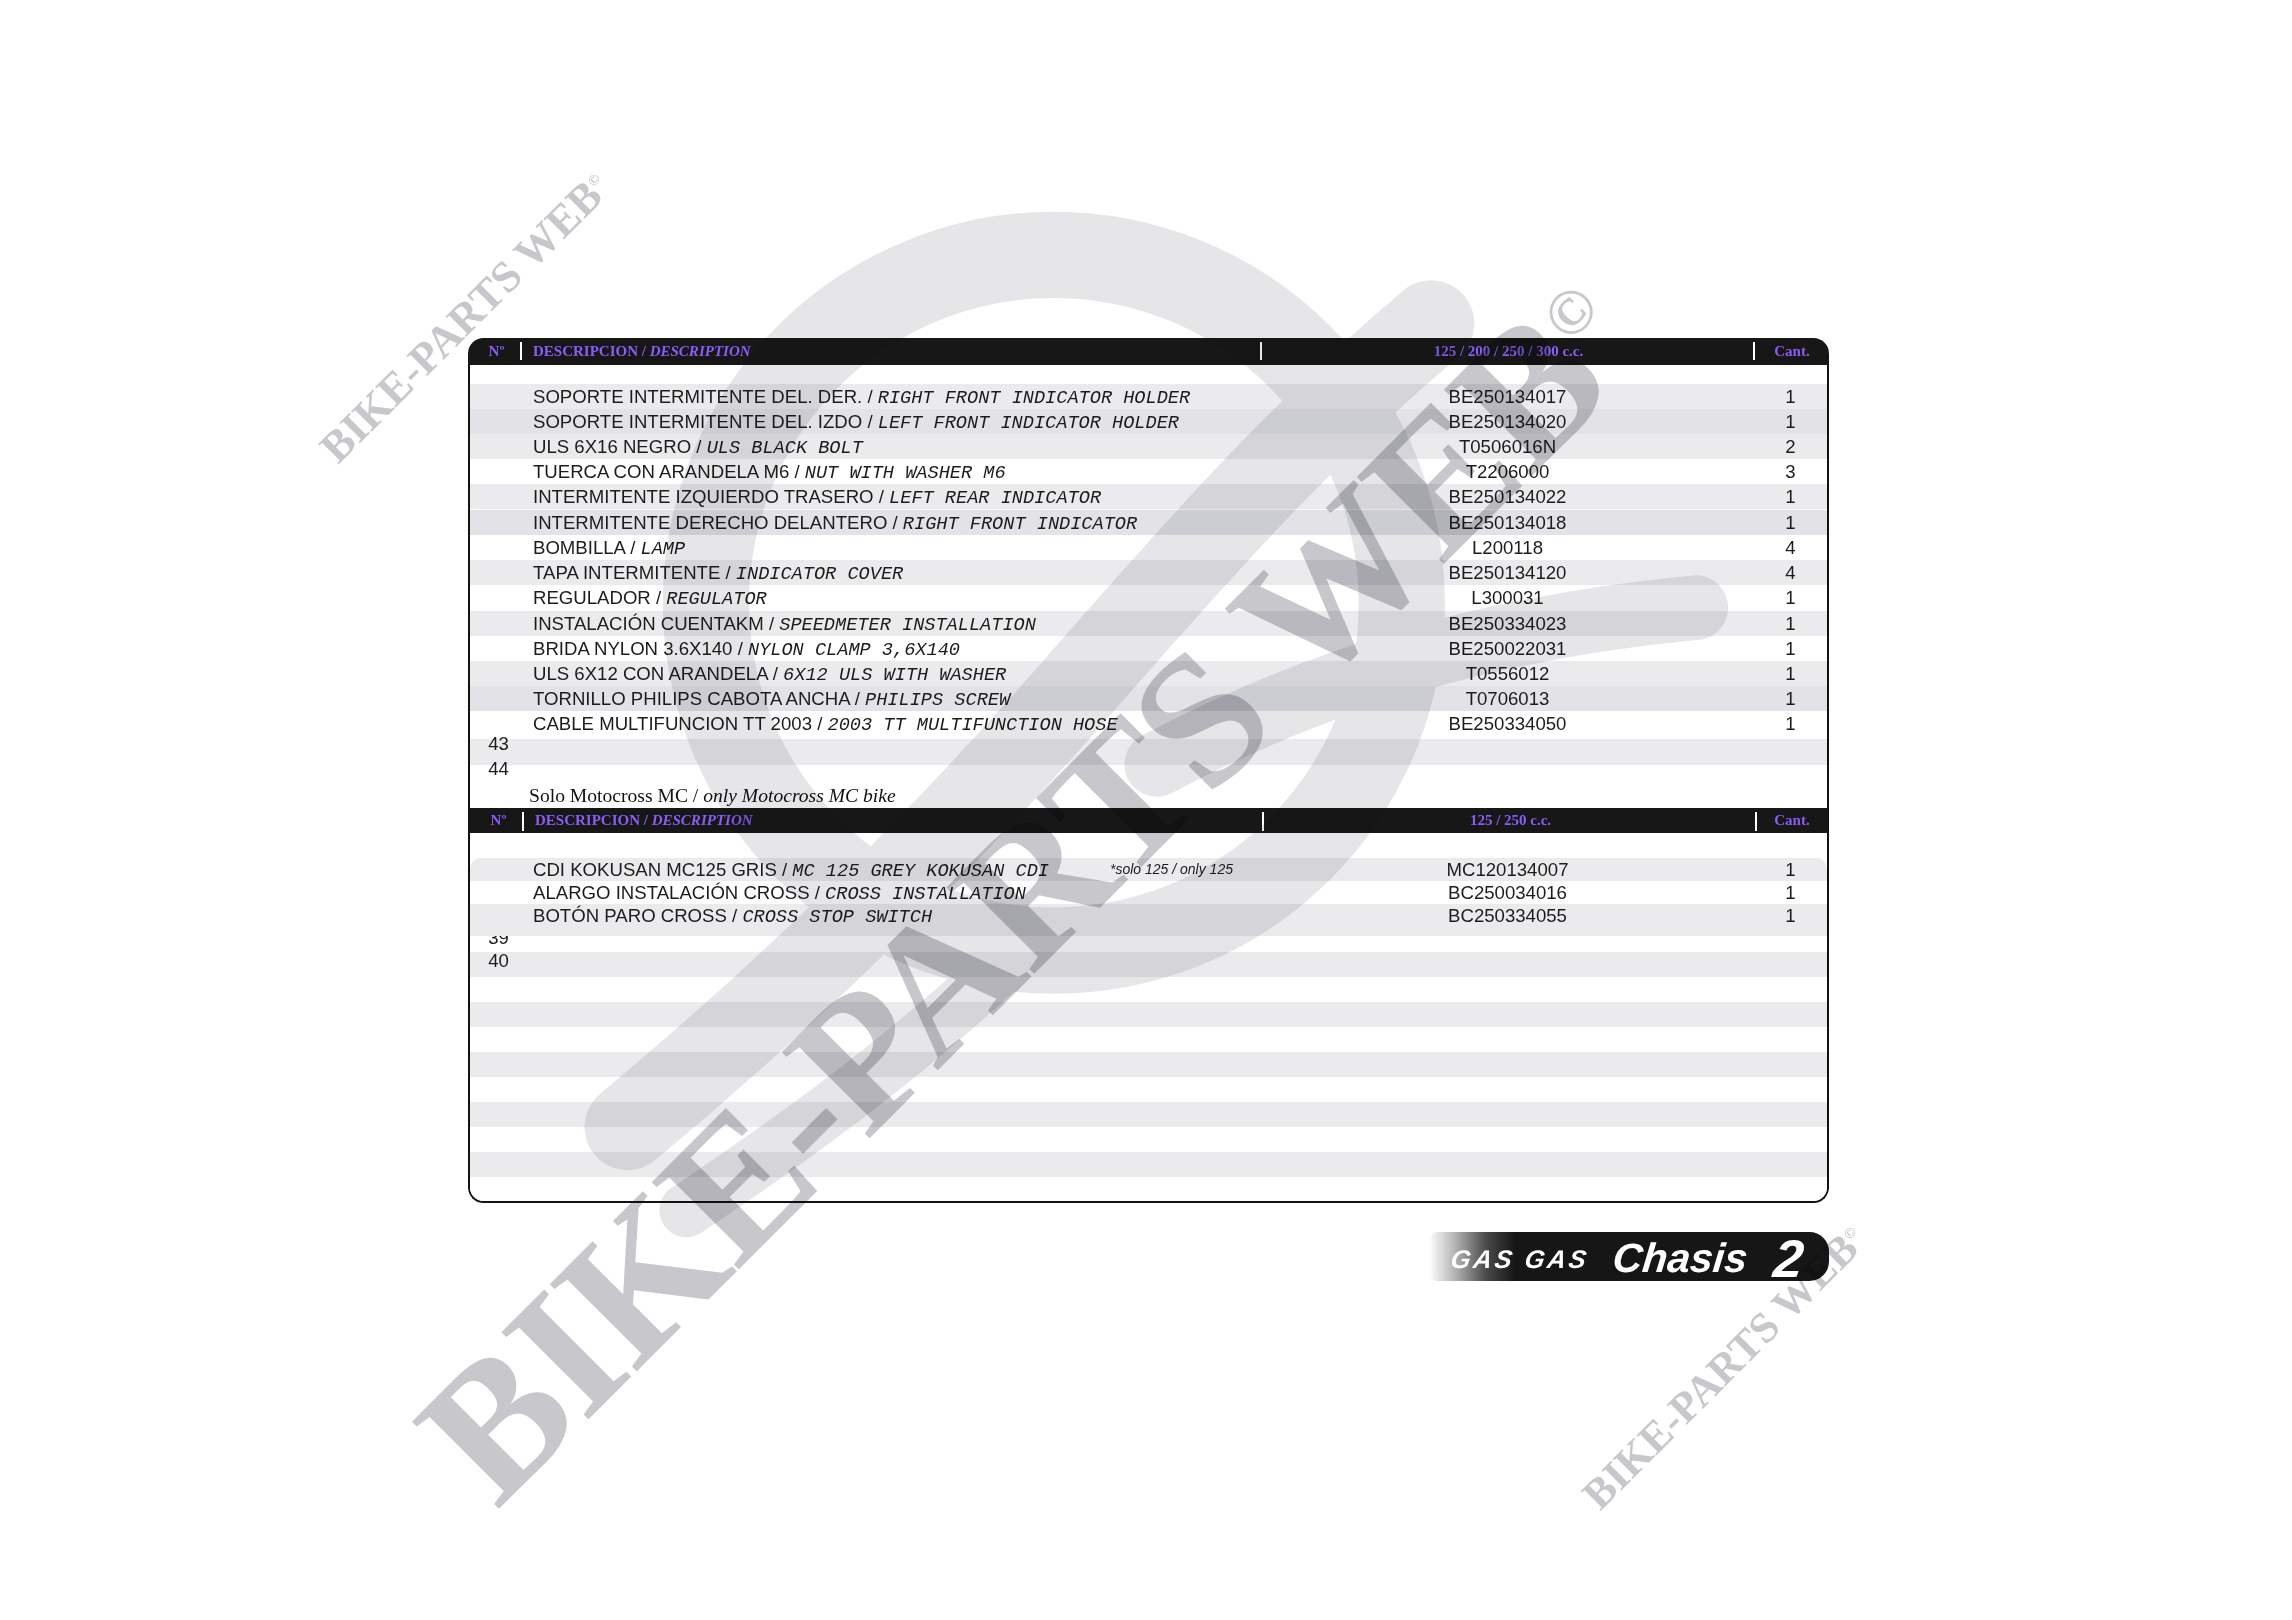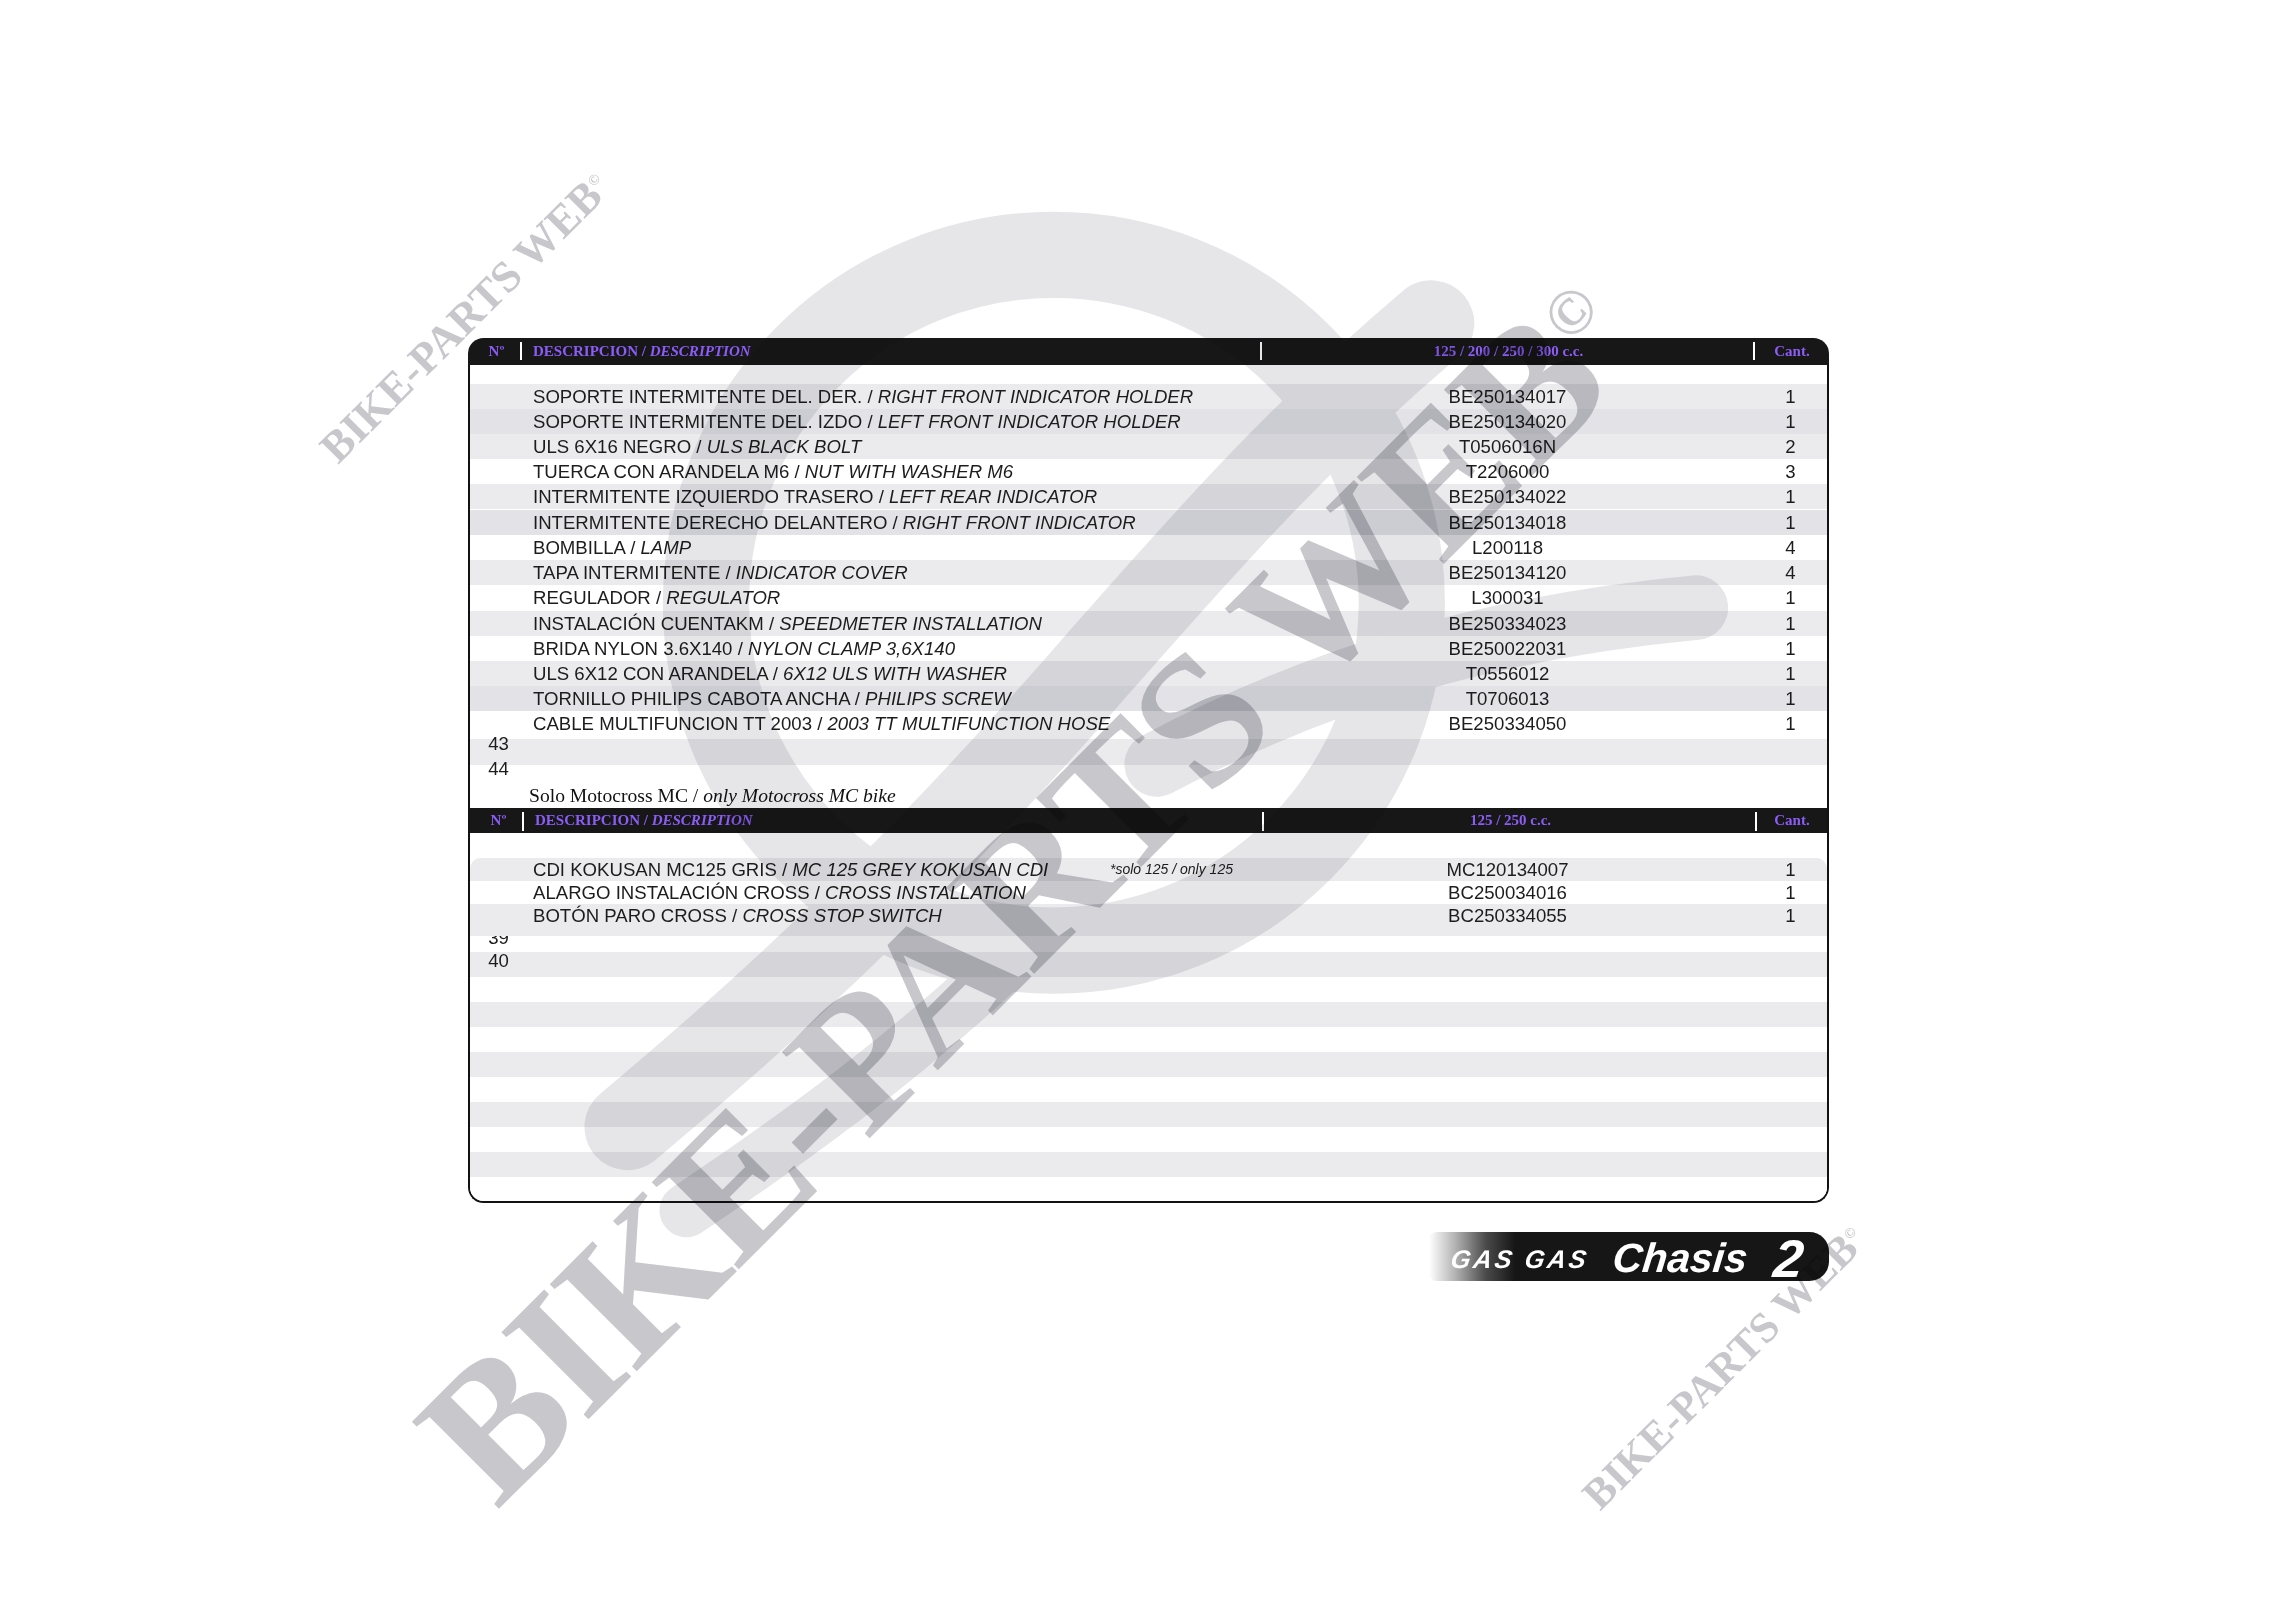--- a/index.html
+++ b/index.html
@@ -40,21 +40,21 @@
   .filler-b{position:absolute;left:0;right:0;top:562px;bottom:0;
             background:repeating-linear-gradient(180deg,#ffffff 0 25px,#ebebee 25px 50px);}
   .mc-note{position:absolute;left:59px;top:419px;height:23.5px;line-height:23.5px;
            font-family:"Liberation Serif","DejaVu Serif",serif;font-size:19.6px;color:#111;}
   .mc-note .it{font-style:italic;}
 
   .row{position:absolute;left:0;right:0;font-size:18.6px;}
   .cell{position:absolute;top:0;bottom:0;}
   .cell.no{left:0;width:57px;text-align:center;margin-top:45px;}
   .cell.desc{left:63px;right:78px;white-space:nowrap;overflow:hidden;}
-  .cell.desc .en{font-style:italic;}
+  .cell.desc .en{font-style:italic;font-family:Liberation Mono, monospace;}
   .cell.note{left:640px;font-style:italic;font-size:14px;}
   .cell.part{left:791px;width:493px;text-align:center;}
   .cell.qty{left:1284px;width:73px;text-align:center;}
 
   
   .logo{position:absolute;left:1429px;top:1232px;width:400px;height:49px;z-index:3;
         border-radius:7.8px 19.6px 19.6px 7.8px;
         background:linear-gradient(90deg,#ffffff 0px,#b5b5b5 25.5px,#4a4a4a 57px,#161616 86px);}
   .logo span{color:#ffffff;position:absolute;font-style:italic;font-weight:700;}
   .logo .brand{left:21.6px;top:12.7px;font-size:25.5px;letter-spacing:2.9px;transform:skewX(-10deg);}

